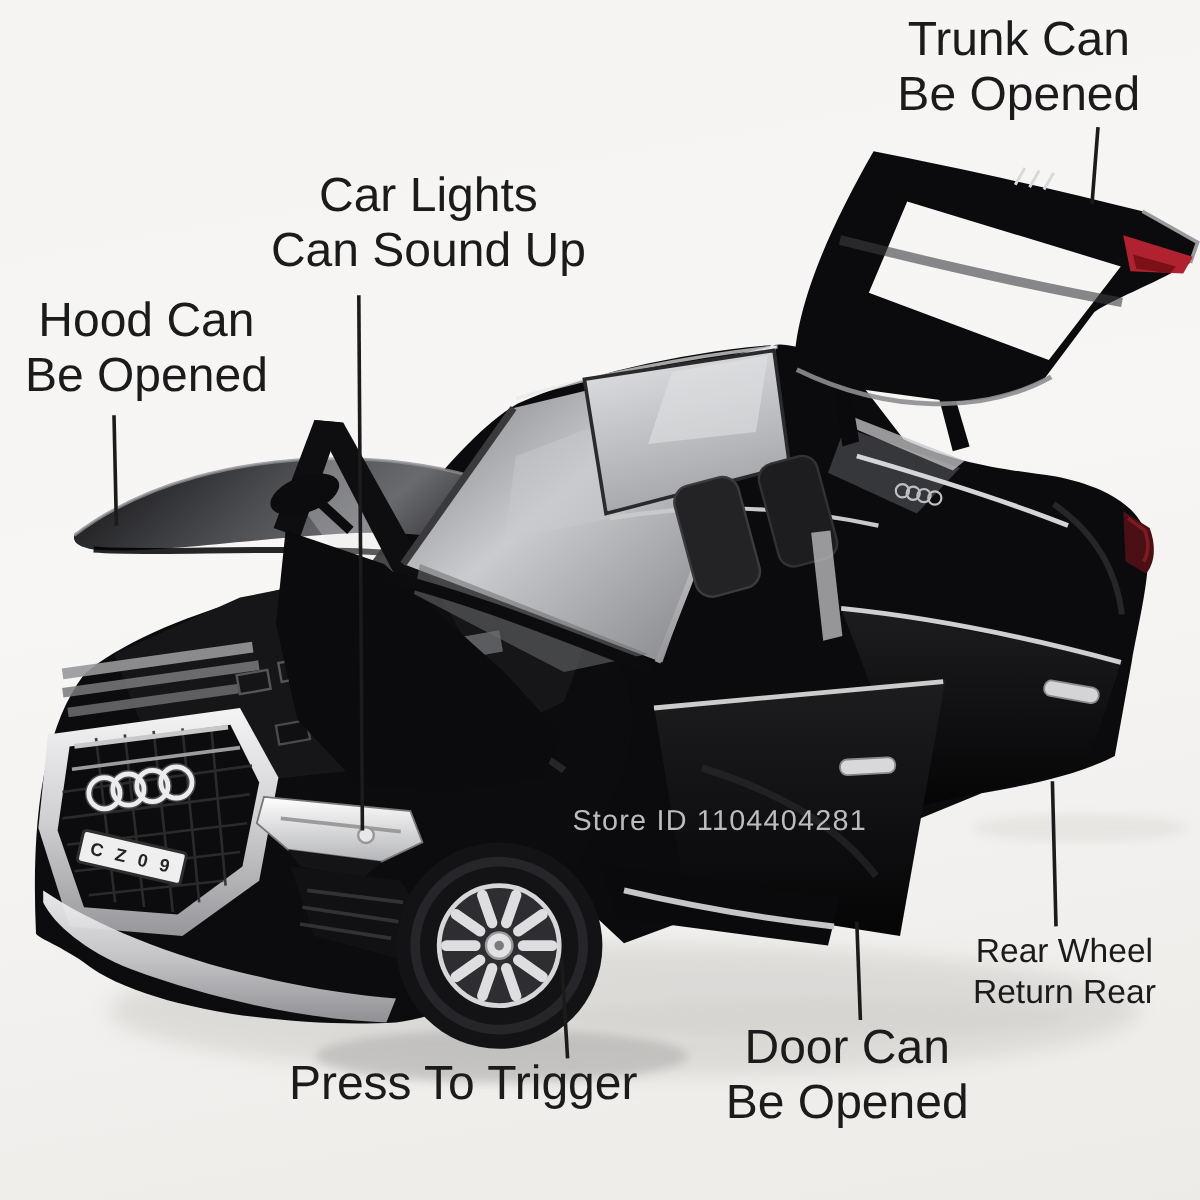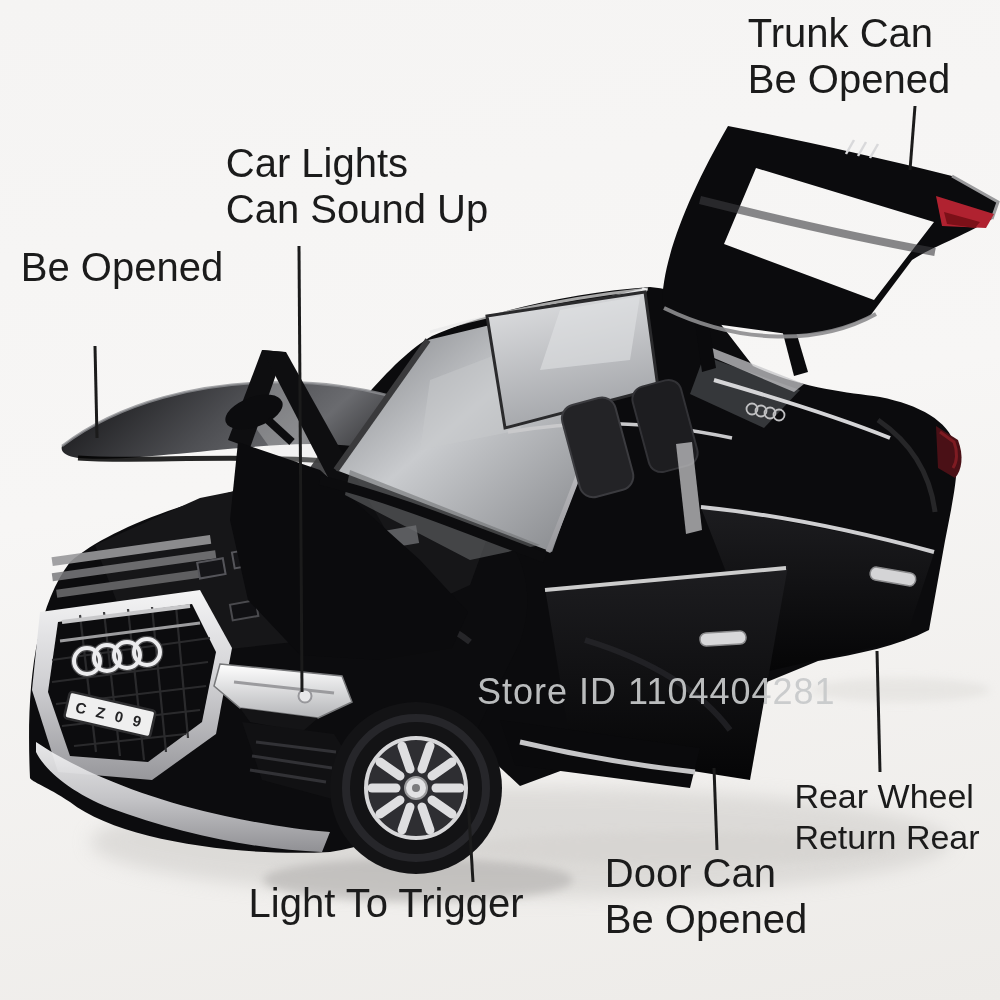--- a/index.html
+++ b/index.html
@@ -3,28 +3,28 @@
 <meta charset="utf-8">
 <style>
   html,body{margin:0;padding:0;}
   .stage{
     position:relative;width:1000px;height:1000px;overflow:hidden;
     font-family:"Liberation Sans",sans-serif;
     background:linear-gradient(170deg,#f5f4f3 0%,#f7f6f5 45%,#edebe8 100%);
   }
   .stage svg{position:absolute;left:0;top:0;}
   .callout{
-    position:absolute;color:#1b1b1b;
+    position:absolute;text-align:center;color:#1b1b1b;
     font-size:40px;line-height:1.16;transform:translateX(-50%);
     white-space:nowrap;
   }
   .callout span{display:block;}
-  .callout.small{font-size:34px;line-height:1.2;}
+  .callout.small{font-size:28px;line-height:1.2;}
   .watermark{
-    position:absolute;color:#c8cacb;font-size:36px;letter-spacing:1px;
+    position:absolute;color:#c8cacb;font-size:24px;letter-spacing:1px;
     opacity:.93;white-space:nowrap;
   }
 </style>
 </head>
 <body>
 
 <div class="stage">
 
 <svg width="1000" height="1000" viewBox="0 0 1000 1000">
   <defs>
@@ -276,25 +276,26 @@
   <span>Trunk Can</span>
   <span>Be Opened</span>
 </div>
 
 <div class="callout" style="left:357px;top:140px">
   <span>Car Lights</span>
   <span>Can Sound Up</span>
 </div>
 
 <div class="callout" style="left:122px;top:244px">
+  <span>Hood Can</span>
   <span>Be Opened</span>
 </div>
 
 <div class="callout" style="left:386px;top:880px">
-  <span>Light To Trigger</span>
+  <span>Press To Trigger</span>
 </div>
 
 <div class="callout" style="left:706px;top:850px">
   <span>Door Can</span>
   <span>Be Opened</span>
 </div>
 
 <div class="callout small" style="left:887px;top:776px">
   <span>Rear Wheel</span>
   <span>Return Rear</span>

